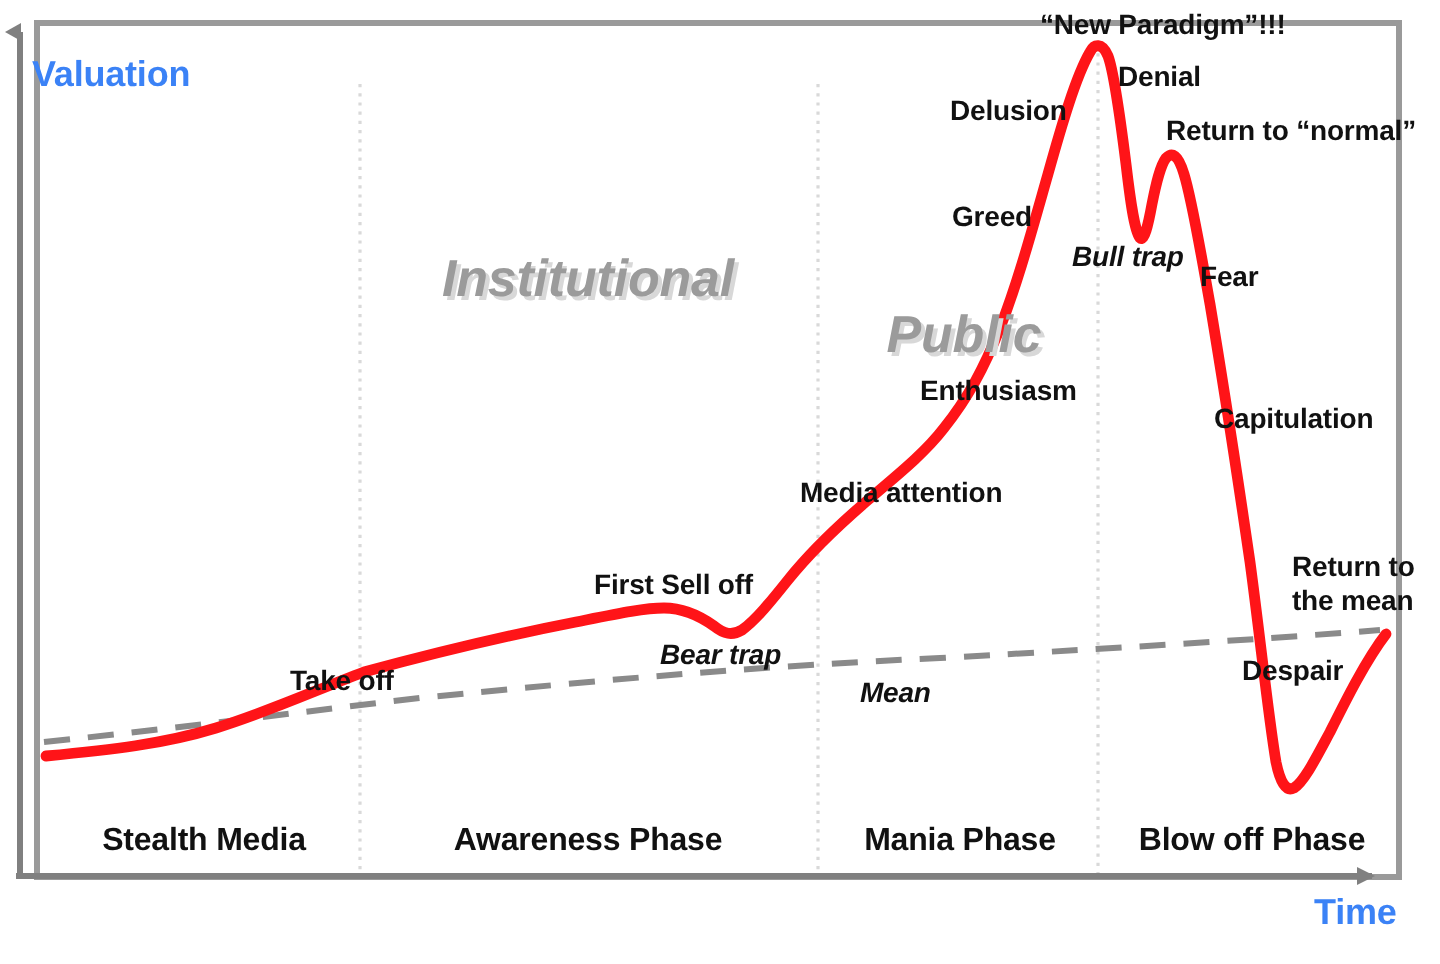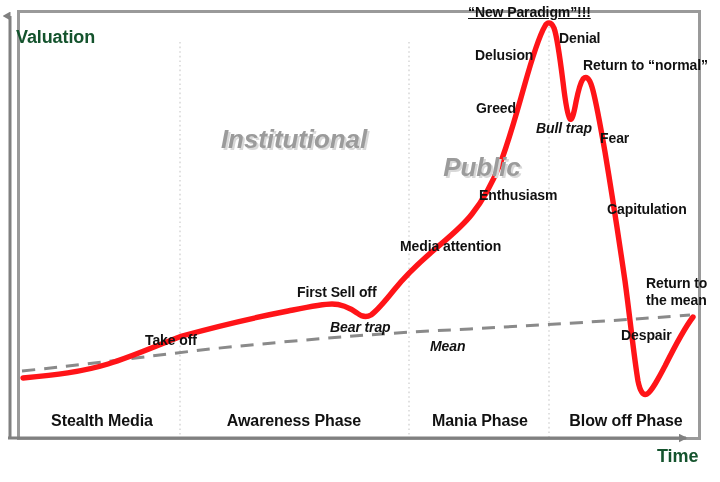--- a/index.html
+++ b/index.html
@@ -43,21 +43,21 @@
   .lbl.plain {
     font-weight: 700;
   }
   .lbl.italic {
     font-style: italic;
     font-weight: 700;
   }
   .lbl.axis-title {
     font-size: 18px;
     font-weight: 700;
-    color: #14532d;
+    color: #3b82f6;
   }
   .lbl.phase {
     font-size: 16px;
     font-weight: 700;
     color: #111111;
   }
   .lbl.actor {
     font-size: 26px;
     font-weight: 700;
     font-style: italic;
@@ -139,27 +139,27 @@
   <div class="lbl phase" style="left:556px; top:412px; width:140px; text-align:center;">Blow off Phase</div>
 
   <div class="lbl plain" style="left:145px; top:333px;">Take off</div>
 
   <div class="lbl plain" style="left:297px; top:285px;">First Sell off</div>
 
   <div class="lbl italic" style="left:330px; top:320px;">Bear trap</div>
 
   <div class="lbl plain" style="left:366px; top:239px;margin-left:34px;">Media attention</div>
 
-  <div class="lbl plain" style="left:440px; top:188px;padding-left:39px;">Enthusiasm</div>
+  <div class="lbl plain" style="left:421px; top:188px;padding-left:39px;">Enthusiasm</div>
 
   <div class="lbl plain" style="left:476px; top:101px;">Greed</div>
 
   <div class="lbl plain" style="left:475px; top:48px;">Delusion</div>
 
-  <div class="lbl plain" style="left:468px; top:5px;text-decoration:underline;">“New Paradigm”!!!</div>
+  <div class="lbl plain" style="left:520px; top:5px;">“New Paradigm”!!!</div>
 
   <div class="lbl plain" style="left:559px; top:31px;">Denial</div>
 
   <div class="lbl italic" style="left:536px; top:121px;">Bull trap</div>
 
   <div class="lbl plain" style="left:583px; top:58px;">Return to “normal”</div>
 
   <div class="lbl plain" style="left:600px; top:131px;">Fear</div>
 
   <div class="lbl plain" style="left:607px; top:202px;">Capitulation</div>

